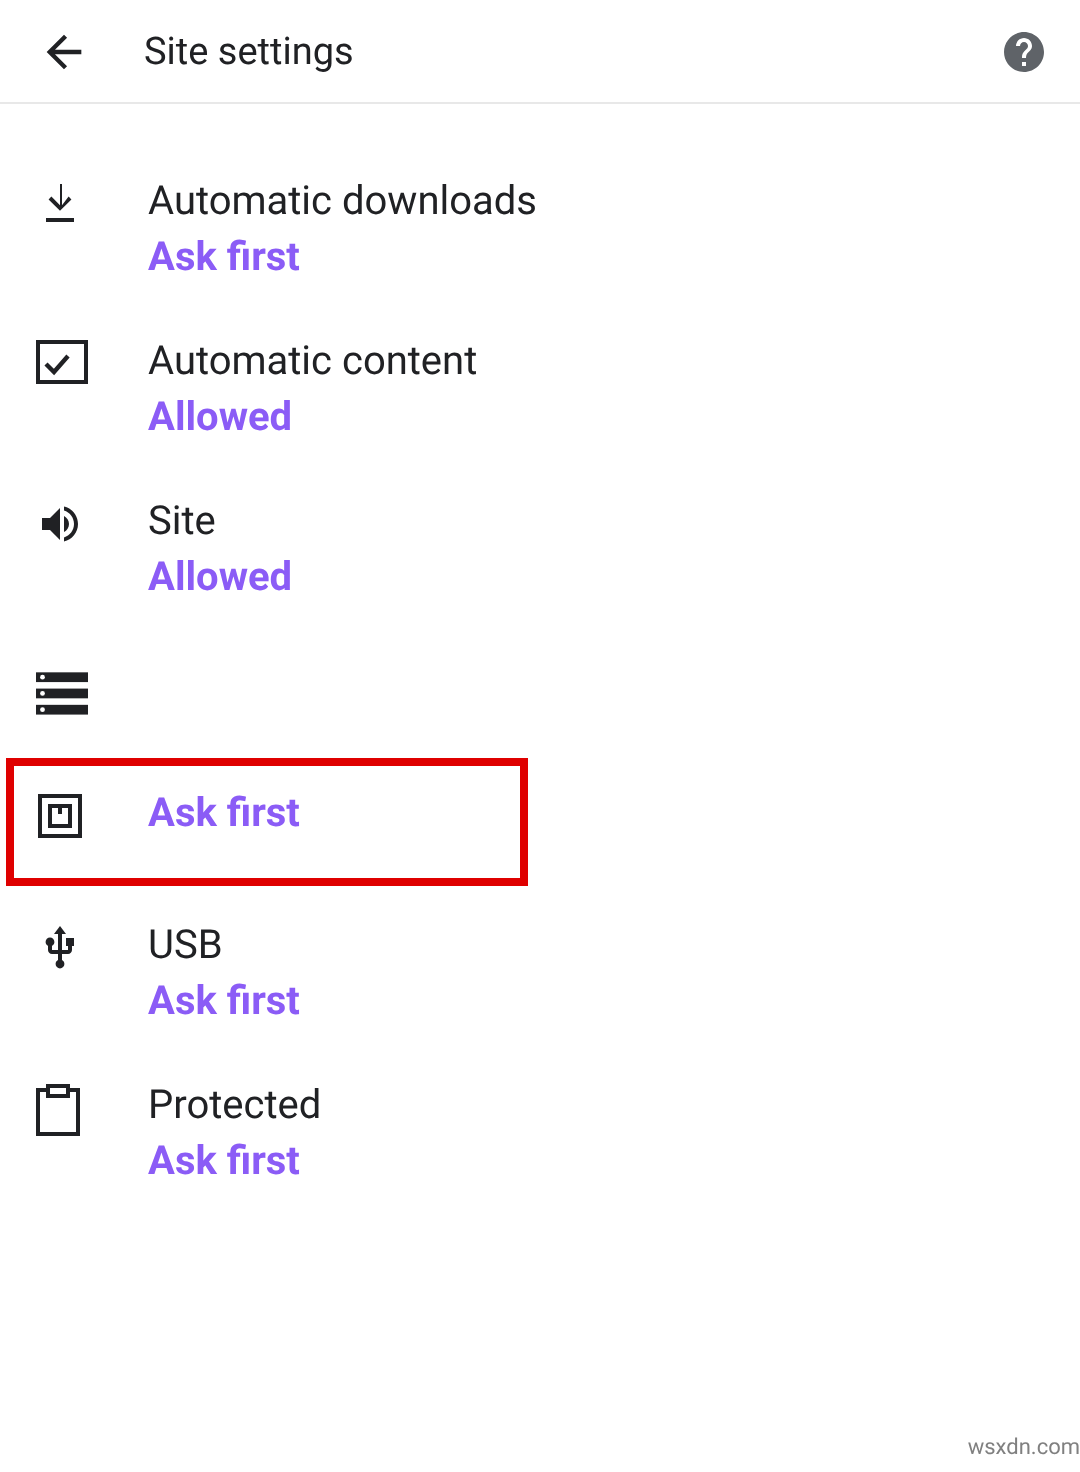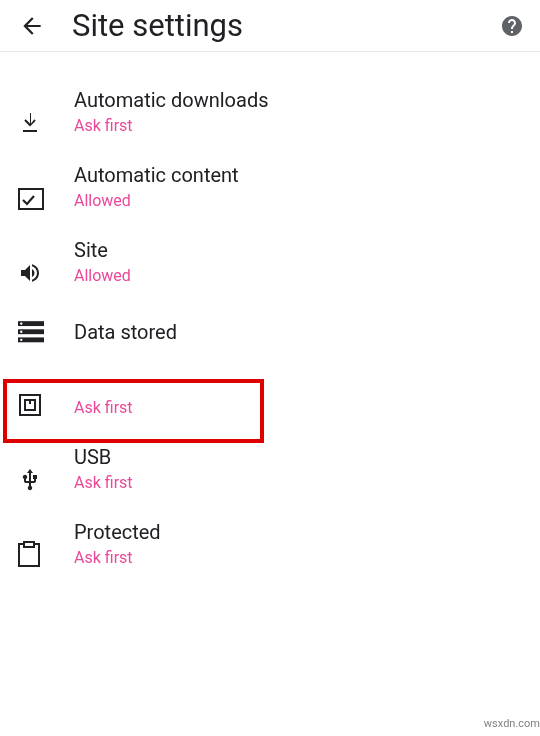--- a/index.html
+++ b/index.html
@@ -25,38 +25,38 @@
     }
     .back-btn {
       width: 36px;
       height: 36px;
       display: flex;
       align-items: center;
       justify-content: center;
       margin-right: 22px;
     }
     .title {
-      font-size: 31px;
+      font-size: 19px;
       color: #202124;
       flex: 1;
       font-weight: 400;
     }
     .help-btn {
       width: 28px;
       height: 28px;
       display: flex;
       align-items: center;
       justify-content: center;
     }
     .list {
       padding-top: 22px;
     }
     .item {
       display: flex;
-      align-items: flex-end;
+      align-items: flex-start;
       padding: 14px 0 14px 18px;
       min-height: 66px;
     }
     .item.single {
       align-items: center;
     }
     .icon-wrap {
       width: 56px;
       display: flex;
       align-items: center;
@@ -71,22 +71,23 @@
       display: flex;
       flex-direction: column;
       gap: 4px;
     }
     .item-title {
       font-size: 20px;
       color: #202124;
       font-weight: 400;
     }
     .item-sub {
-      font-size: 16px;
-      color: #ec4899;
+      font-size: 20px;
+      color: #8b5cf6;
+      font-weight: bold;
     }
     .highlight-box {
       position: absolute;
       border: 4px solid #df0000;
       pointer-events: none;
     }
     .watermark {
       position: absolute;
       bottom: 6px;
       right: 0;
@@ -159,23 +160,20 @@
     <div class="icon-wrap">
       <svg width="26" height="22" viewBox="0 0 24 20" fill="#202124">
           <rect x="0" y="0" width="24" height="4.5"></rect>
           <rect x="0" y="7.5" width="24" height="4.5"></rect>
           <rect x="0" y="15" width="24" height="4.5"></rect>
           <circle cx="3" cy="2.25" r="1.1" fill="#fff"></circle>
           <circle cx="3" cy="9.75" r="1.1" fill="#fff"></circle>
           <circle cx="3" cy="17.25" r="1.1" fill="#fff"></circle>
         </svg>
     </div>
-    <div class="text-wrap">
-      <div class="item-title">Data stored</div>
-    </div>
   </div>
 
   <div class="item">
     <div class="icon-wrap">
       <svg width="24" height="24" viewBox="0 0 24 24" fill="none" stroke="#202124" stroke-width="2">
           <rect x="2" y="2" width="20" height="20"></rect>
           <rect x="7" y="7" width="10" height="10"></rect>
           <path d="M12 7v4"></path>
         </svg>
     </div>

